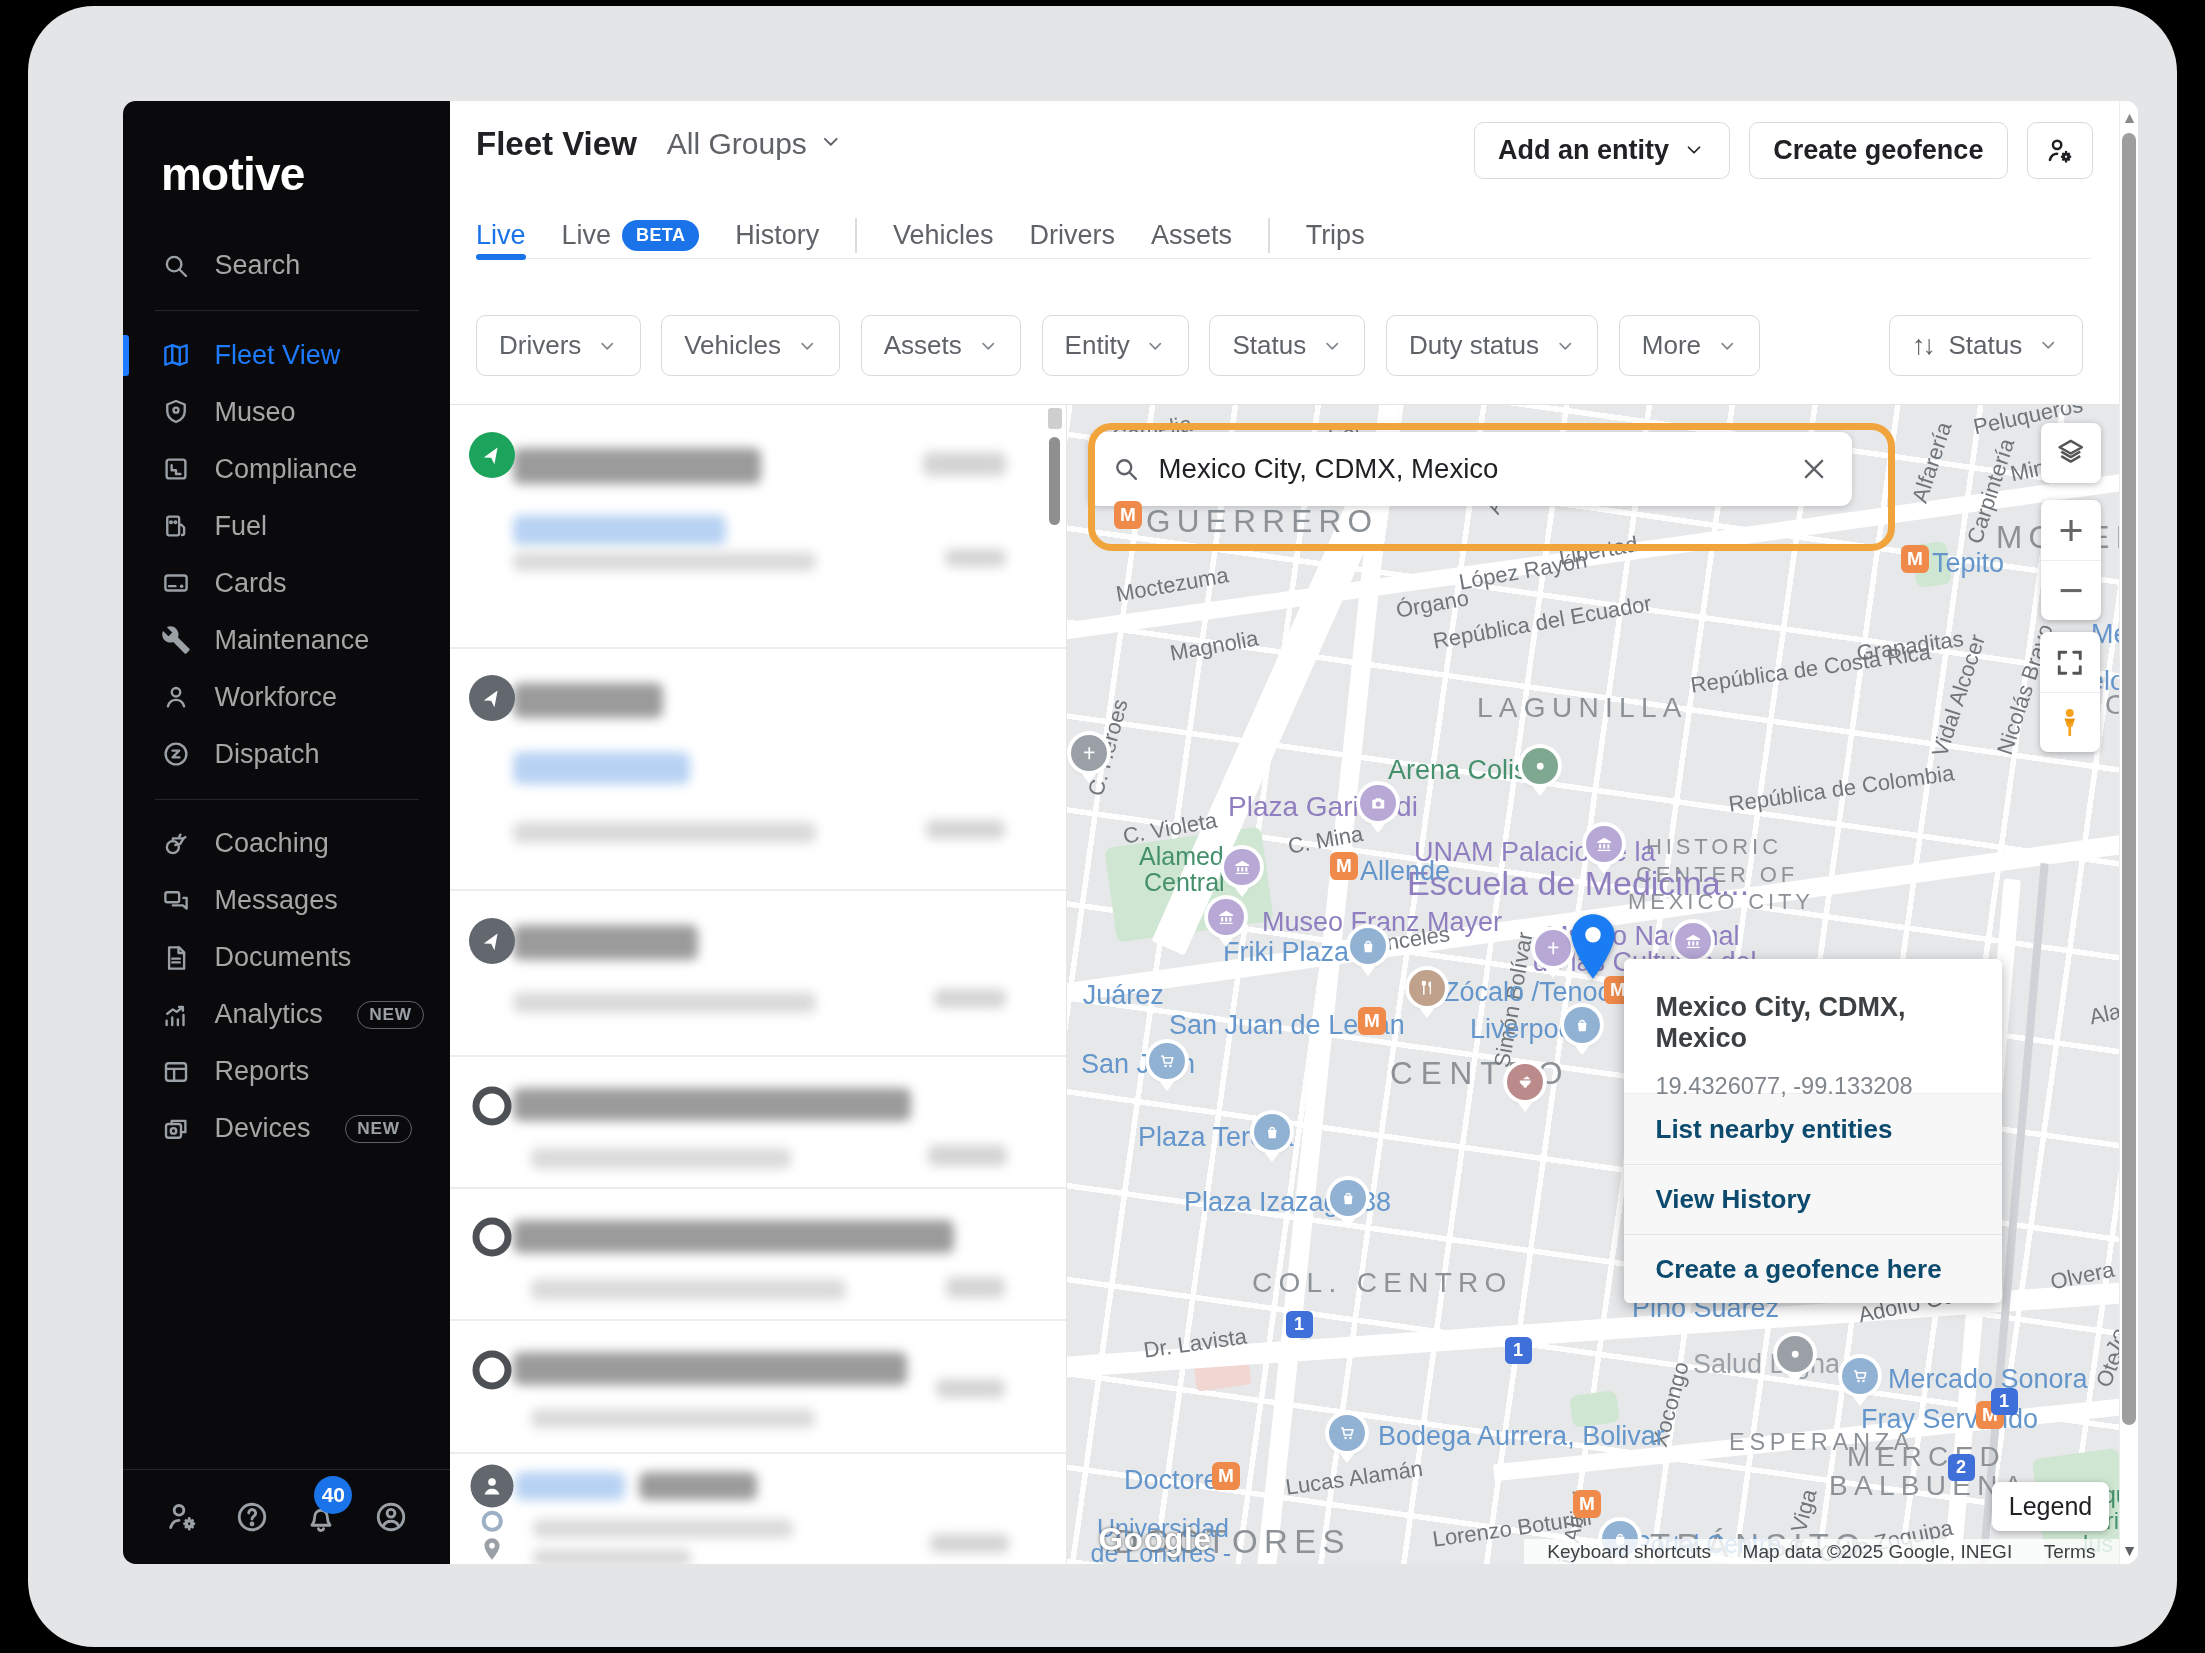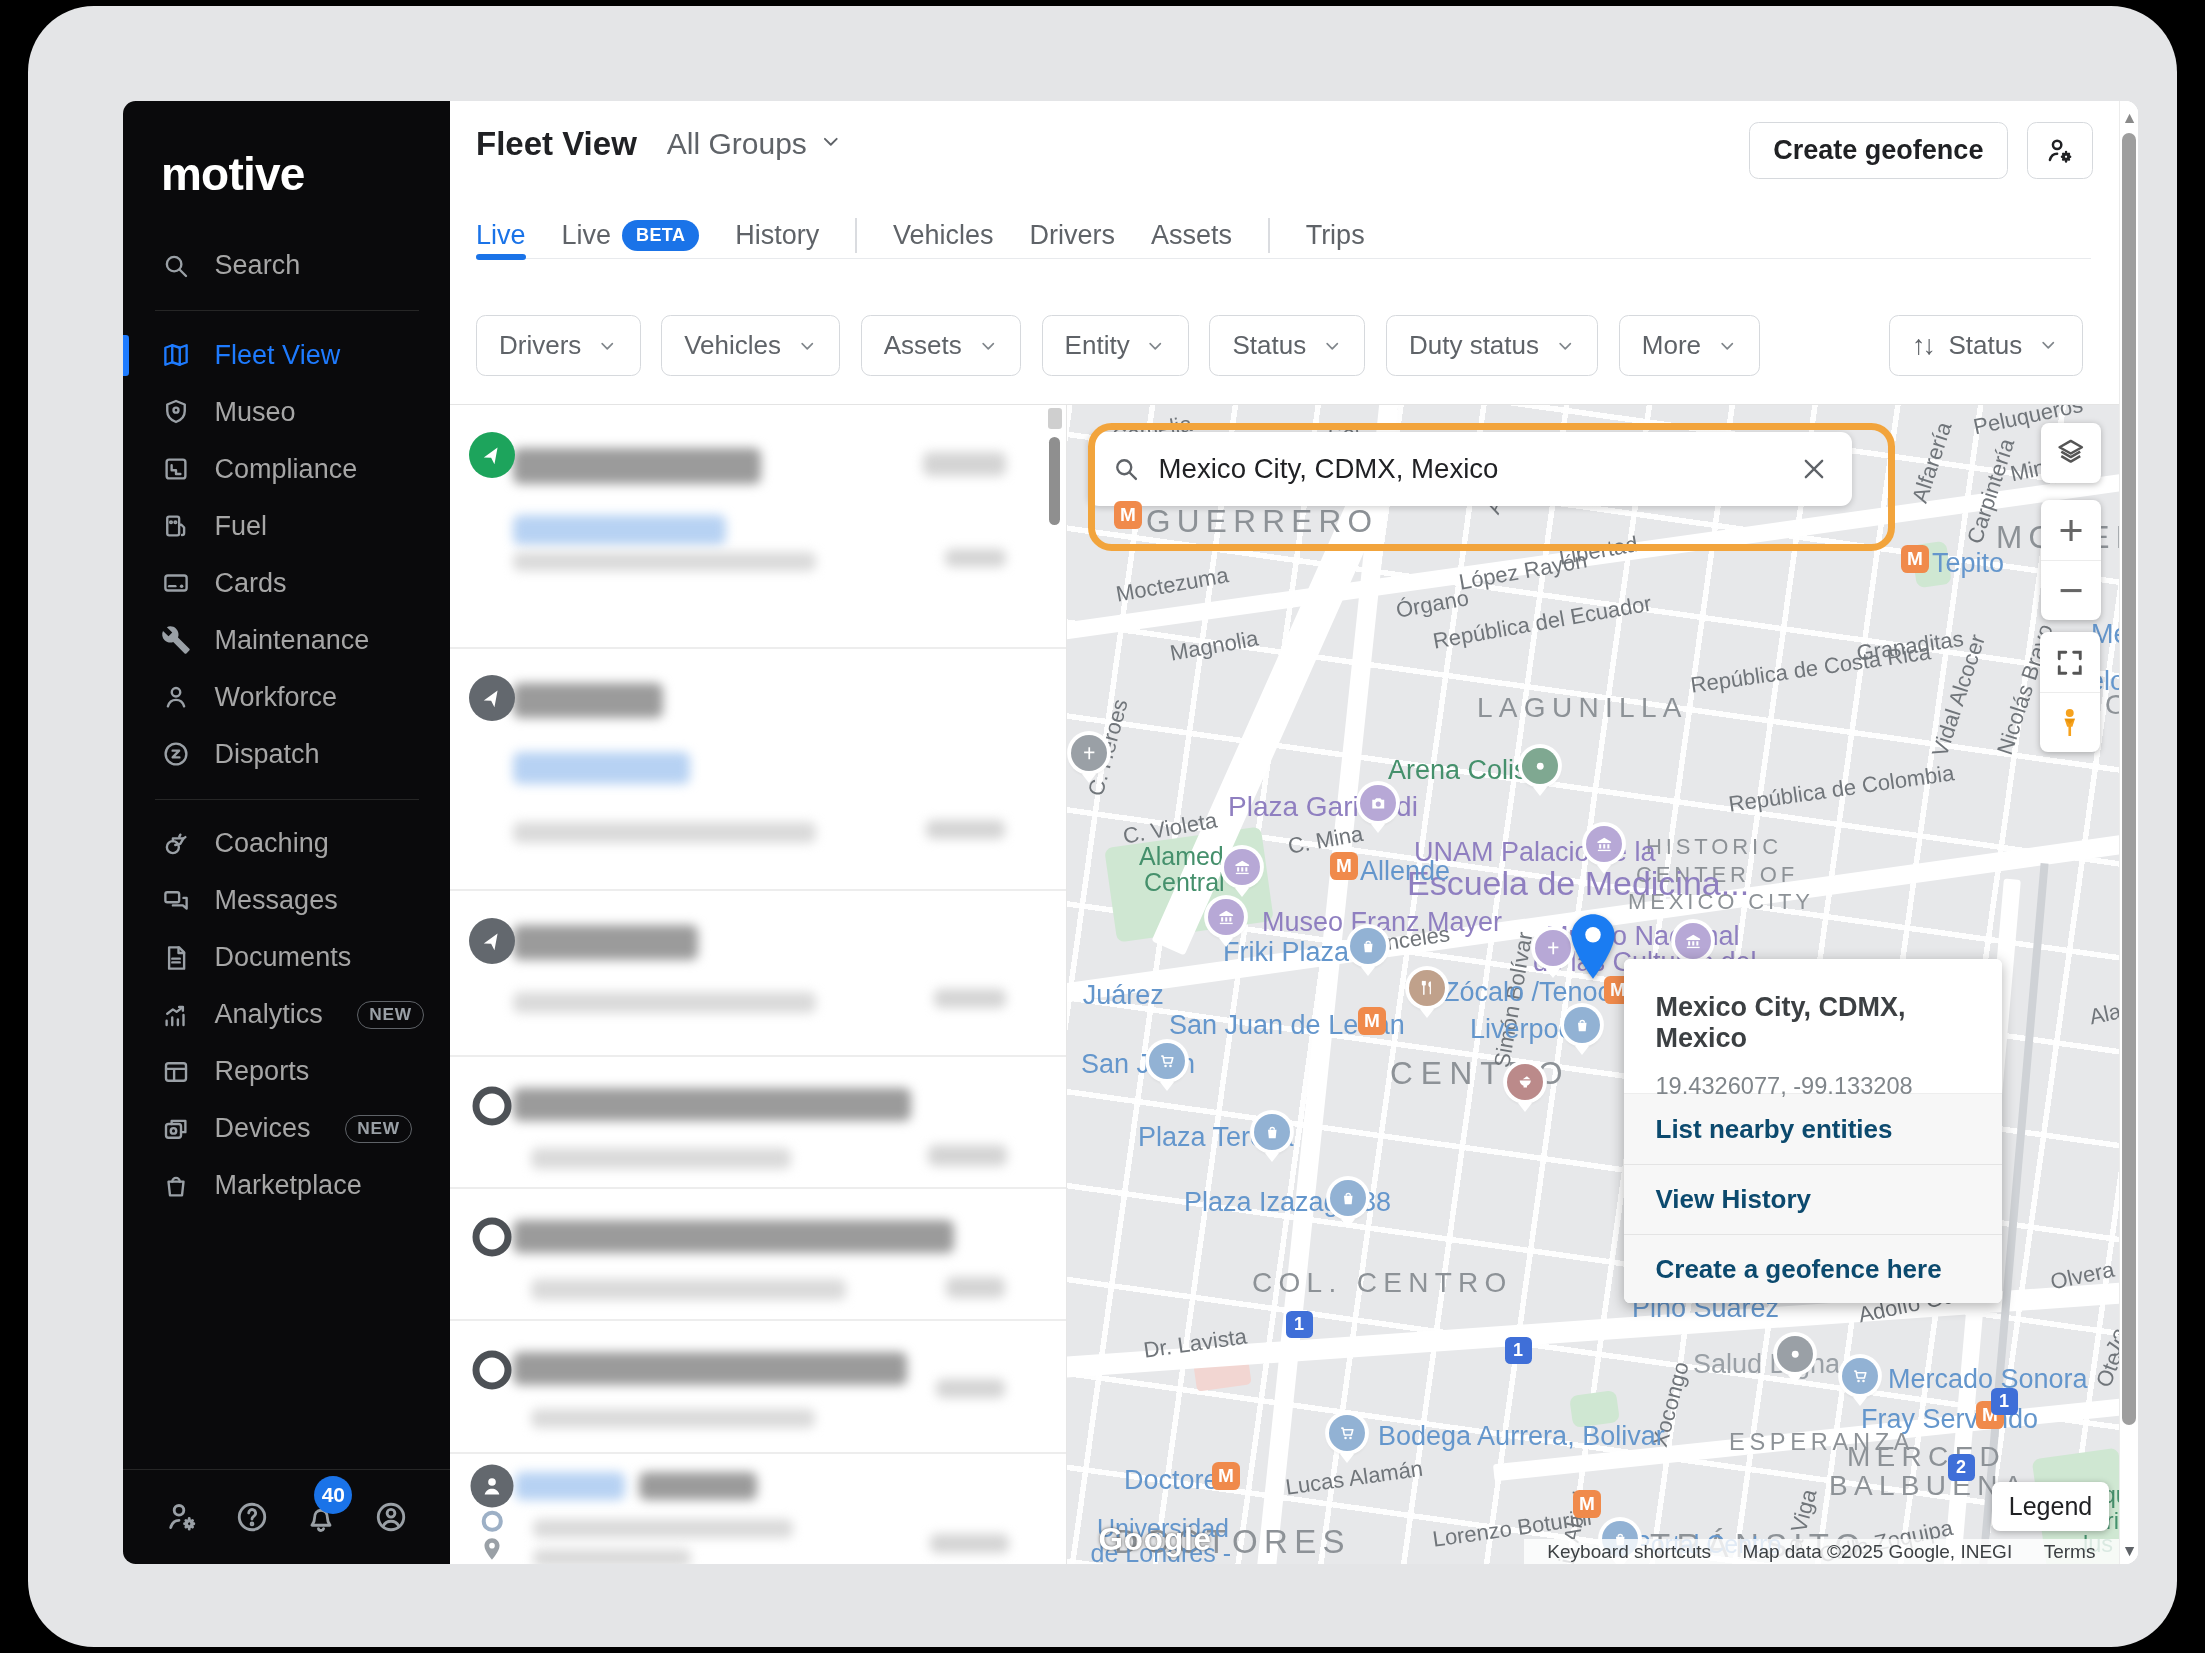--- a/index.html
+++ b/index.html
@@ -266,29 +266,20 @@
             <span class="s-ico">
               <svg viewBox="0 0 24 24" fill="none" stroke="currentColor" stroke-width="1.9" stroke-linecap="round" stroke-linejoin="round">
                 <rect x="4" y="8" width="12" height="11" rx="2"></rect>
                 <path d="M8.5 8V5.5h11v9H16"></path>
                 <circle cx="10" cy="13.5" r="2.2"></circle>
               </svg>
             </span>
             <span>Devices</span>
             <span class="s-badge">NEW</span>
           </div>
-          <div class="s-item">
-            <span class="s-ico">
-              <svg viewBox="0 0 24 24" fill="none" stroke="currentColor" stroke-width="1.9" stroke-linecap="round" stroke-linejoin="round">
-                <path d="M6 8.5h12l-1.2 11H7.2z"></path>
-                <path d="M9 8.5a3 3 0 016 0"></path>
-              </svg>
-            </span>
-            <span>Marketplace</span>
-          </div>
         </div>
       <div class="s-bottom">
         <span class="s-bico" id="bico-admin"><svg viewBox="0 0 24 24" fill="none" stroke="currentColor" stroke-width="1.9" stroke-linecap="round" stroke-linejoin="round">
               <circle cx="10" cy="7.5" r="3.2"></circle>
               <path d="M4.5 19c.8-3 3-4.8 5.5-4.8"></path>
               <circle cx="16.8" cy="16.5" r="2.1"></circle>
               <path d="M16.8 12.9v1.4M16.8 18.7v1.4M13.7 16.5h1.4M18.5 16.5h1.4M14.6 14.3l1 1M18 17.7l1 1M19 14.3l-1 1M15.6 17.7l-1 1"></path>
             </svg></span>
         <span class="s-bico" id="bico-help"><svg viewBox="0 0 24 24" fill="none" stroke="currentColor" stroke-width="1.9" stroke-linecap="round" stroke-linejoin="round">
               <circle cx="12" cy="12" r="8.5"></circle>
@@ -314,20 +305,28 @@
         <div class="title-row">
           <span class="pg-title">Fleet View</span>
           <span class="grp">
             <span>All Groups</span>
             <span id="grp-chev"><svg viewBox="0 0 24 24" fill="none" stroke="currentColor" stroke-width="1.9" stroke-linecap="round" stroke-linejoin="round">
                   <path d="M6 9l6 6 6-6"></path>
                 </svg></span>
           </span>
         </div>
         <div class="hdr-actions">
+          <button class="btn">
+            <span>Add an entity</span>
+            <span class="chev-slot" style="width: 22px; height: 22px; display: inline-flex;">
+                <svg viewBox="0 0 24 24" fill="none" stroke="currentColor" stroke-width="1.9" stroke-linecap="round" stroke-linejoin="round">
+                  <path d="M6 9l6 6 6-6"></path>
+                </svg>
+              </span>
+          </button>
           <button class="btn">
             <span>Create geofence</span>
           </button>
           <button class="btn icon-only" id="hdr-admin">
               <svg viewBox="0 0 24 24" fill="none" stroke="currentColor" stroke-width="1.9" stroke-linecap="round" stroke-linejoin="round">
                 <circle cx="10" cy="7.5" r="3.2"></circle>
                 <path d="M4.5 19c.8-3 3-4.8 5.5-4.8"></path>
                 <circle cx="16.8" cy="16.5" r="2.1"></circle>
                 <path d="M16.8 12.9v1.4M16.8 18.7v1.4M13.7 16.5h1.4M18.5 16.5h1.4M14.6 14.3l1 1M18 17.7l1 1M19 14.3l-1 1M15.6 17.7l-1 1"></path>
               </svg>

